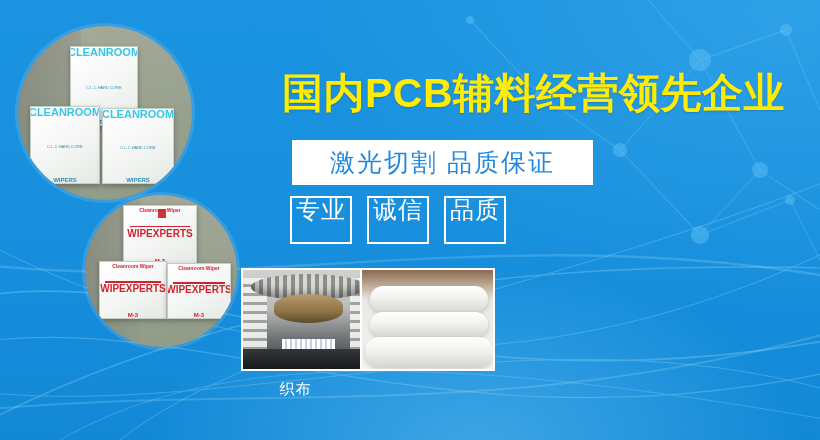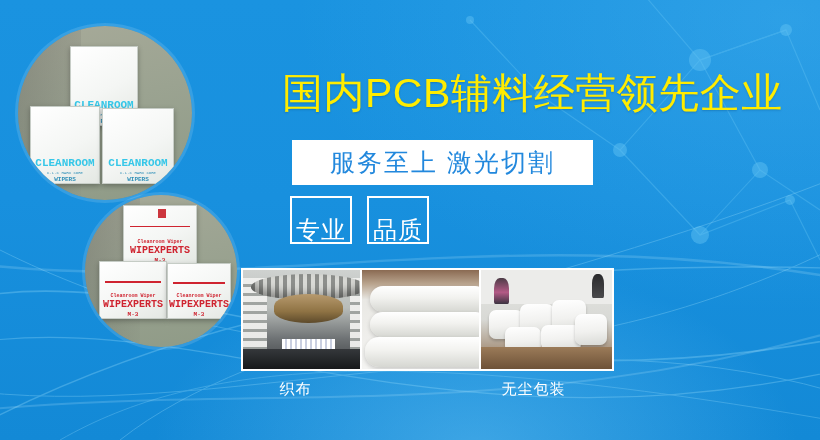--- a/index.html
+++ b/index.html
@@ -58,23 +58,22 @@
   }
   
   .pack {
     position: absolute;
     background: linear-gradient(150deg,#ffffff 0%, #f4f6f4 55%, #e4e8e3 100%);
     border: 1px solid rgba(190,198,190,0.85);
     box-shadow: 0 2px 5px rgba(0,0,0,0.28);
     display: flex;
     flex-direction: column;
     align-items: center;
-    justify-content: flex-end;
+    justify-content: space-between;
     overflow: hidden;
-    font-family: Liberation Mono, monospace;
   }
   .pack .pk-title {
     font-weight: bold;
     letter-spacing: 0px;
     white-space: nowrap;
     line-height: 1;
   }
   .pack .pk-sub {
     white-space: nowrap;
     line-height: 1.05;
@@ -96,21 +95,21 @@
     width: 8px; height: 9px;
     background: #c62029;
     opacity: 0.9;
   }
 
   
   .headline {
     position: absolute;
     left: 282px; top: 73px;
     font-size: 41px;
-    font-weight: normal;
+    font-weight: bold;
     color: #ffec00;
     letter-spacing: 0.5px;
     white-space: nowrap;
     line-height: 1;
     text-shadow: 0 1px 2px rgba(0,60,110,0.28);
   }
 
   
   .slogan-box {
     position: absolute;
@@ -134,21 +133,21 @@
   .chips {
     position: absolute;
     left: 290px; top: 196px;
     display: flex;
     gap: 15px;
   }
   .chip {
     width: 62px; height: 48px;
     border: 2px solid #ffffff;
     display: flex;
-    align-items: flex-end;
+    align-items: flex-start;
     justify-content: center;
     box-sizing: border-box;
   }
   .chip span {
     font-size: 24px;
     color: #ffffff;
     letter-spacing: 1px;
     line-height: 1;
     white-space: nowrap;
   }
@@ -355,26 +354,29 @@
     <div class="pack red" style="left:82px; top:68px; width:62px; height:54px;">
       <div class="pk-sub" style="font-size:5px;font-weight:bold;">Cleanroom Wiper</div>
       <div class="pk-title" style="font-size:10px;">WIPEXPERTS</div>
       <div class="pk-sub" style="font-size:6px;font-weight:bold;">M-3</div>
     </div>
   </div>
 
   <div class="headline">国内PCB辅料经营领先企业</div>
 
   <div class="slogan-box">
-    <div class="slogan-text">服务至上 激光切割</div>
+    <div class="slogan-text">激光切割 品质保证</div>
   </div>
 
   <div class="chips">
     <div class="chip">
       <span>专业</span>
+    </div>
+    <div class="chip">
+      <span>诚信</span>
     </div>
     <div class="chip">
       <span>品质</span>
     </div>
   </div>
 
   <div class="thumbs">
 
     <div class="thumb">
       <div class="thumb-img t1">
@@ -390,31 +392,16 @@
 
     <div class="thumb">
       <div class="thumb-img t2">
         <div class="roll r1"></div>
           <div class="roll r2"></div>
           <div class="roll r3"></div>
       </div>
     </div>
 
 
-    <div class="thumb">
-      <div class="thumb-img t4">
-        <div class="wallw"></div>
-        <div class="worker"></div>
-          <div class="worker2"></div>
-        <div class="bale" style="left:6%;  top:40%; width:26%; height:30%;"></div>
-        <div class="bale" style="left:30%; top:34%; width:26%; height:32%;"></div>
-        <div class="bale" style="left:54%; top:30%; width:26%; height:34%;"></div>
-        <div class="bale" style="left:18%; top:58%; width:28%; height:26%;"></div>
-        <div class="bale" style="left:46%; top:56%; width:30%; height:26%;"></div>
-        <div class="bale" style="left:72%; top:44%; width:24%; height:32%;"></div>
-        <div class="table"></div>
-      </div>
-      <div class="thumb-cap">无尘包装</div>
-    </div>
 
   </div>
 
 </div>
 
 </body></html>

